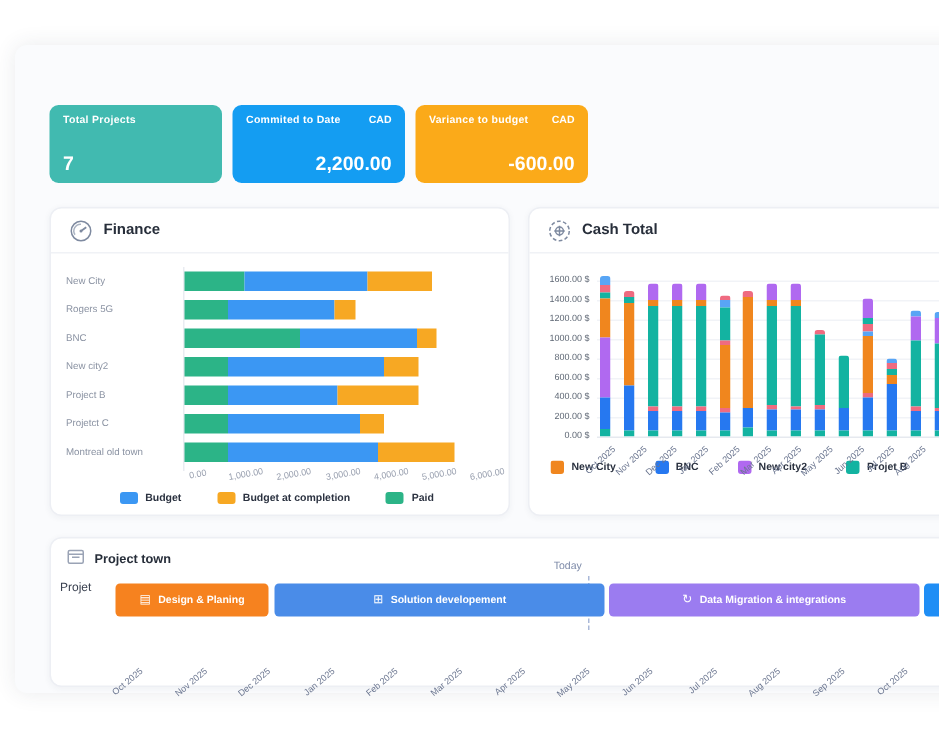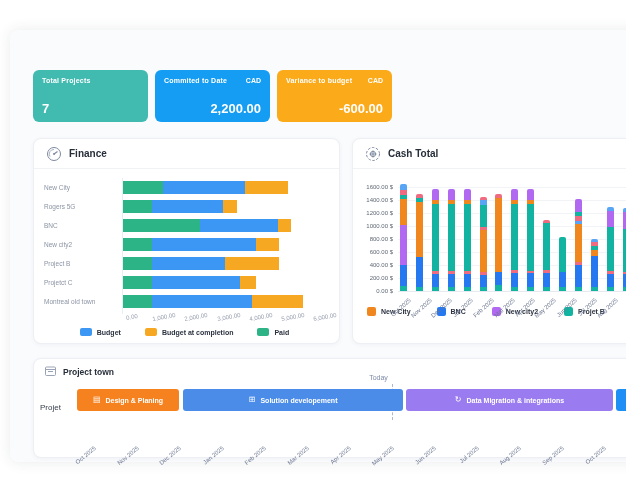--- a/index.html
+++ b/index.html
@@ -50,21 +50,21 @@
     transform:translateX(-100%) rotate(-42deg);transform-origin:100% 0;}
   .cf-legend{display:flex;gap:26px;margin:16px 0 0 14px;overflow:hidden;white-space:nowrap;}
   .cf-legend .leg-swatch{width:9px;height:9px;}
 
   
   .phase{position:absolute;left:23px;top:328px;width:650px;height:100px;}
   .phase-head{position:absolute;left:10px;top:6px;display:flex;align-items:center;gap:6px;}
   .phase-title{font-size:8.5px;font-weight:bold;color:#272e3a;}
   .today-label{position:absolute;top:15px;font-size:7px;color:#7d8aa8;transform:translateX(-50%);}
   .today-line{position:absolute;top:25px;height:36px;border-left:1px dashed #a9b8d8;}
-  .phase-row-label{position:absolute;left:6px;top:44px;font-size:8px;color:#3a4150;}
+  .phase-row-label{position:absolute;left:6px;top:28px;font-size:8px;color:#3a4150;}
   .phase-bars{position:absolute;left:0;top:30px;height:22px;right:0;}
   .phase-bar{position:absolute;top:0;height:22px;border-radius:3px;color:#fff;display:flex;
     align-items:center;justify-content:center;gap:5px;font-size:7px;font-weight:bold;overflow:hidden;white-space:nowrap;}
   .phase-bar .p-icon{font-size:8px;font-weight:normal;line-height:1;}
   .phase-months{position:absolute;left:0;top:74px;right:0;height:22px;}
   .ph-mlab{position:absolute;font-size:6px;color:#6b7690;white-space:nowrap;
     transform:translateX(-100%) rotate(-40deg);transform-origin:100% 0;}
   .hicon{flex:none;display:block;}
 </style>
 </head>

